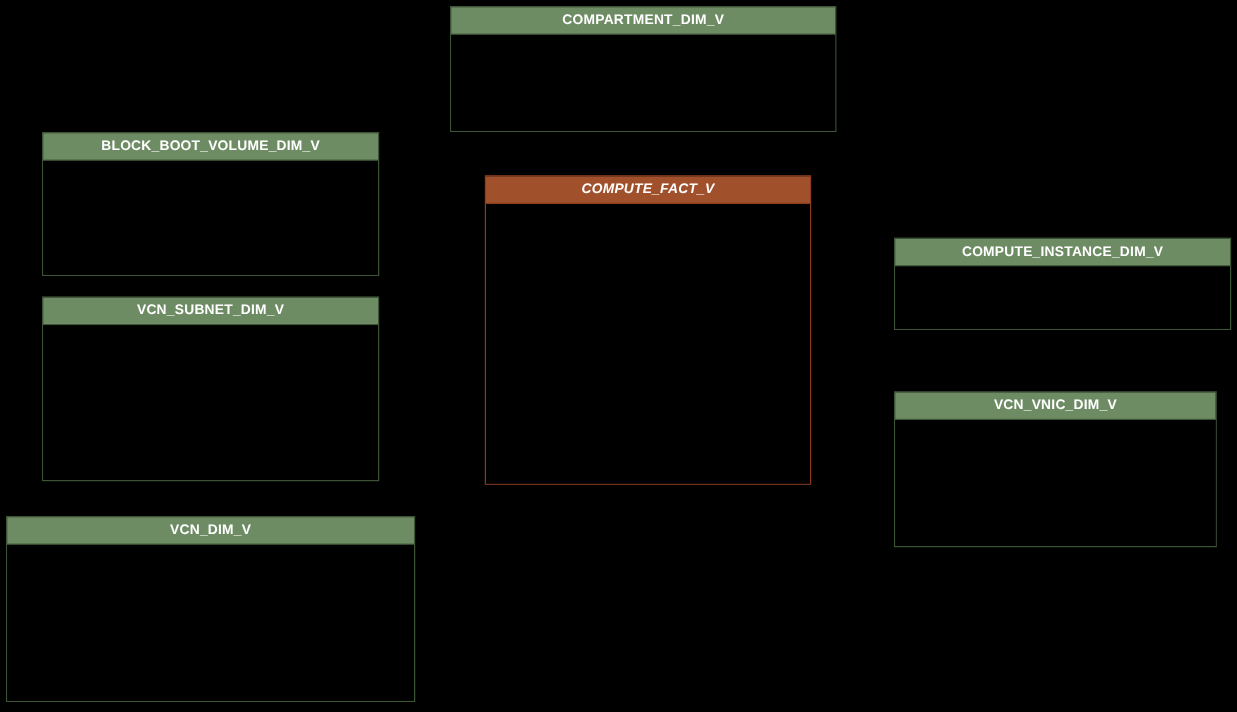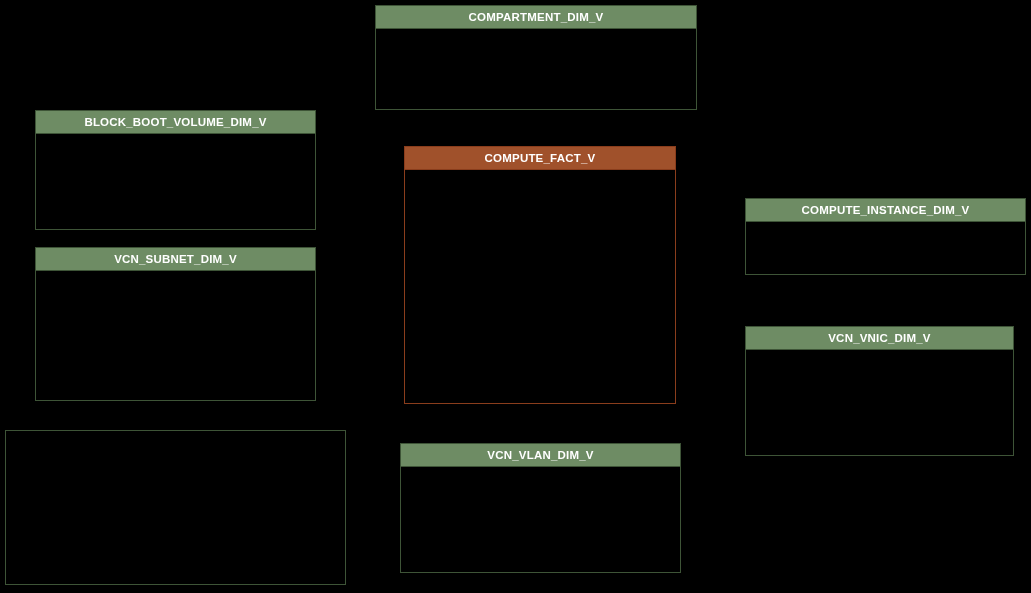--- a/index.html
+++ b/index.html
@@ -54,20 +54,21 @@
   .entity.dim .entity-header {
     background: #6e8c64;
     border-bottom: 1px solid #3e5437;
   }
   .entity.dim .entity-body {
     border-top: 0;
   }
   
   .entity.fact {
     border: 1px solid #8a3d1c;
+    font-style: italic;
   }
   .entity.fact .entity-header {
     background: #a0512b;
     border-bottom: 1px solid #8a3d1c;
   }
   .entity-columns {
     list-style: none;
     margin: 0;
     padding: 0;
   }
@@ -106,23 +107,18 @@
         <ul class="entity-columns"></ul>
       </div>
     </div>
     <div class="entity dim" style="left: 745px; top: 326px; width: 269px; height: 130px;">
       <div class="entity-header">VCN_VNIC_DIM_V</div>
       <div class="entity-body">
         <ul class="entity-columns"></ul>
       </div>
     </div>
     <div class="entity dim" style="left: 5px; top: 430px; width: 341px; height: 155px;">
-      <div class="entity-body">
-        <ul class="entity-columns"></ul>
-      </div>
-    </div>
-    <div class="entity dim" style="left: 400px; top: 443px; width: 281px; height: 130px;">
-      <div class="entity-header">VCN_VLAN_DIM_V</div>
+      <div class="entity-header">VCN_DIM_V</div>
       <div class="entity-body">
         <ul class="entity-columns"></ul>
       </div>
     </div>
   </div>
 
 </body></html>

